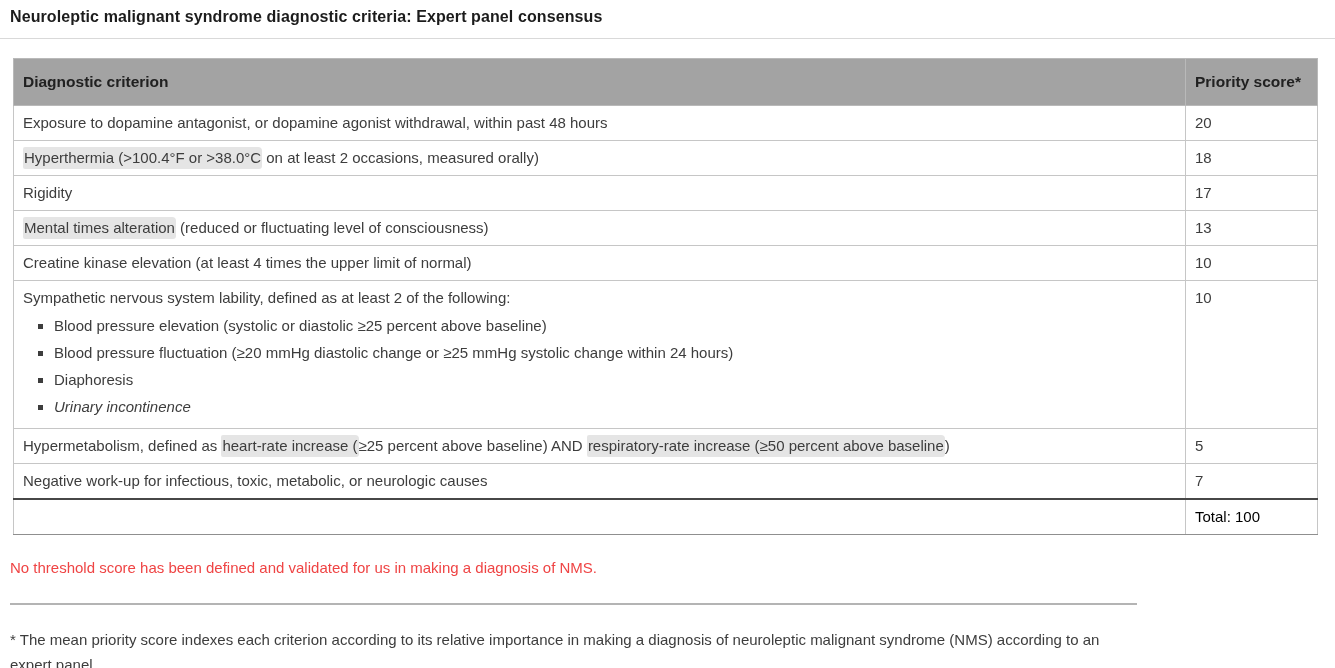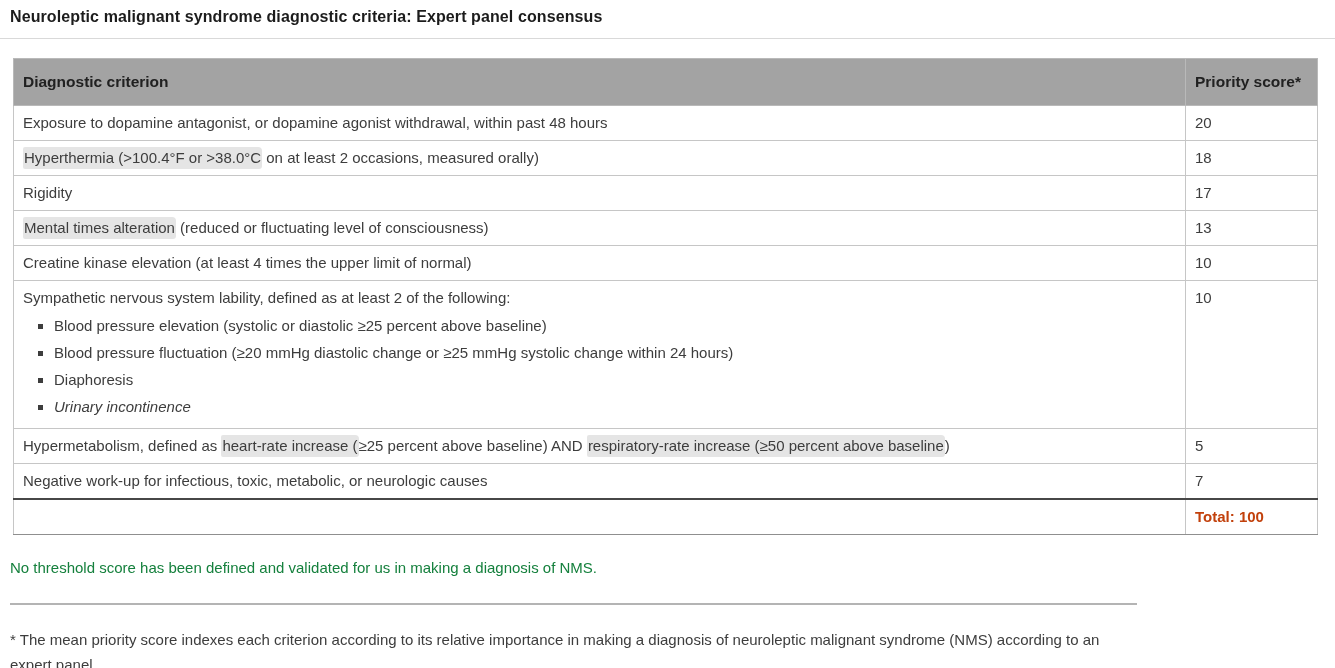--- a/index.html
+++ b/index.html
@@ -62,28 +62,28 @@
 
   .hl {
     background: #e5e5e5;
     padding: 2px 1px 3px 1px;
     border-radius: 2px 4px 3px 2px;
   }
 
   tr.total-row td {
     border-top: 2px solid #474747;
     border-bottom: 1px solid #8f8f8f;
-    font-weight: bold;
-    color: #c2410c;
+    font-weight: normal;
+    color: #000000;
     height: 33px;
   }
 
   .threshold-note {
     font-size: 15px;
-    color: #15803d;
+    color: #ef4444;
     margin: 23px 10px 8px 10px;
     line-height: 19px;
   }
   .section-divider {
     border: none;
     border-top: 2px solid #b4b4b4;
     width: 1127px;
     margin: 26px 0 0 10px;
   }
   .footnote {

